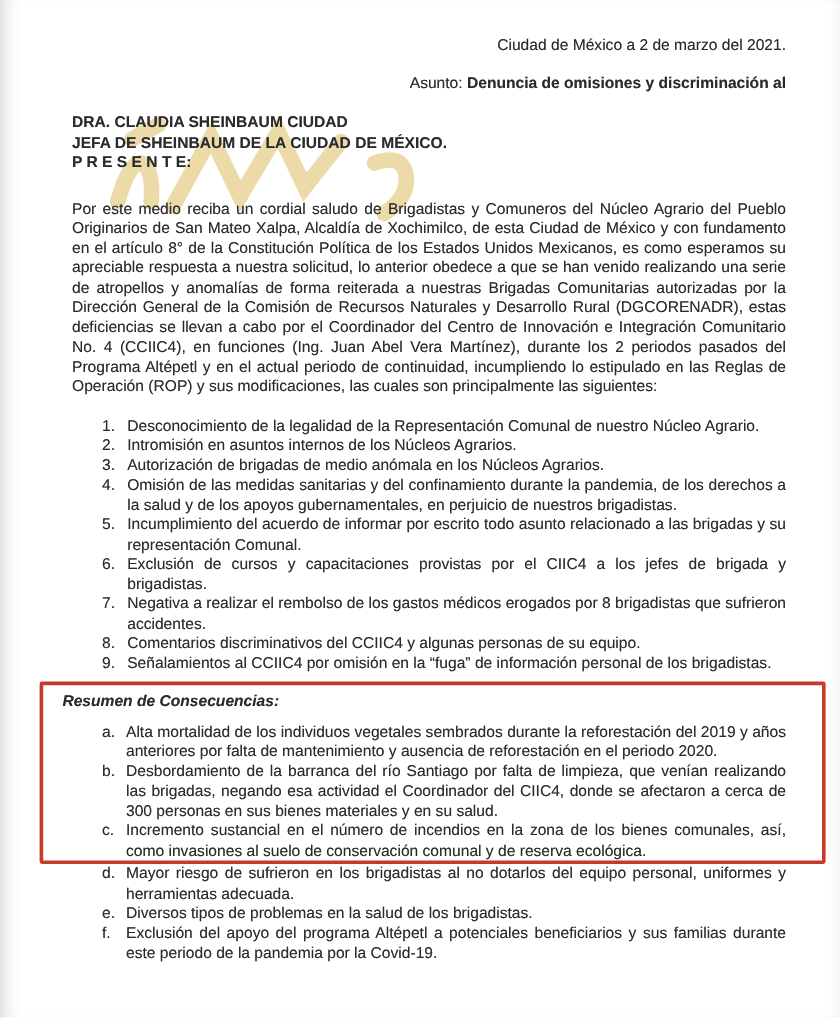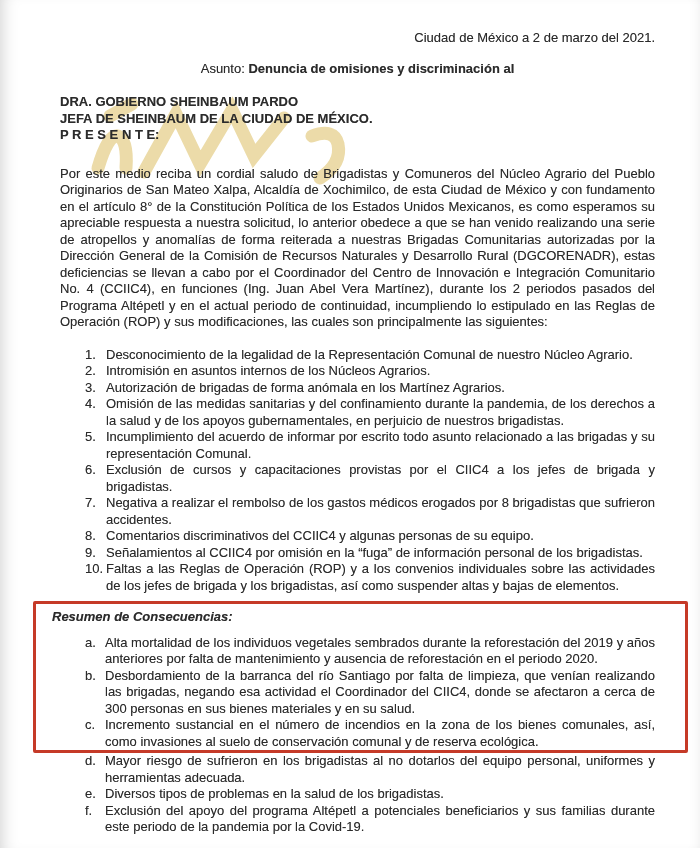--- a/index.html
+++ b/index.html
@@ -18,21 +18,21 @@
     font-size:13px;line-height:16.5px;color:var(--text);
     padding:30px 45px 0 60px;
     overflow:hidden;
     box-shadow:inset 14px 0 18px -14px rgba(0,0,0,.22), inset -10px 0 14px -12px rgba(0,0,0,.10);
     text-shadow:0 0 .4px rgba(40,40,40,.45);
   }
   .content{position:relative;z-index:1;}
   .watermark{position:absolute;left:88px;top:92px;z-index:0;}
   .right{text-align:right;}
   .date-line{margin:0 0 14px 0;}
-  .subject{margin:0;text-align:center;}
+  .subject{margin:0;}
   .subject b{font-weight:bold;}
   .addressee{margin-top:17px;font-weight:bold;}
   .addressee div{margin:0;}
   .intro{margin:22px 0 16px 0;text-align:justify;}
   .doc-list{margin:9px 0 0 0;padding:0 0 0 25px;list-style:none;}
   .doc-list li{display:flex;}
   .doc-list .marker{flex:0 0 21px;}
   .doc-list .txt{flex:1;text-align:justify;}
   .boxed{position:relative;margin-top:15px;}
   .boxed::before{
@@ -58,42 +58,42 @@
     </g>
   </svg>
 
   <div class="content">
 
     <p class="date-line right">Ciudad de México a 2 de marzo del 2021.</p>
 
     <p class="subject right"><span>Asunto: </span><b>Denuncia de omisiones y discriminación al</b><br></p>
 
     <div class="addressee">
-      <div>DRA. GOBIERNO SHEINBAUM PARDO</div>
+      <div>DRA. CLAUDIA SHEINBAUM CIUDAD</div>
       <div>JEFA DE SHEINBAUM DE LA CIUDAD DE MÉXICO.</div>
       <div>P R E S E N T E:</div>
     </div>
 
     <p class="intro">Por este medio reciba un cordial saludo de Brigadistas y Comuneros del Núcleo Agrario del Pueblo Originarios de San Mateo Xalpa, Alcaldía de Xochimilco, de esta Ciudad de México y con fundamento en el artículo 8° de la Constitución Política de los Estados Unidos Mexicanos, es como esperamos su apreciable respuesta a nuestra solicitud, lo anterior obedece a que se han venido realizando una serie de atropellos y anomalías de forma reiterada a nuestras Brigadas Comunitarias autorizadas por la Dirección General de la Comisión de Recursos Naturales y Desarrollo Rural (DGCORENADR), estas deficiencias se llevan a cabo por el Coordinador del Centro de Innovación e Integración Comunitario No. 4 (CCIIC4), en funciones (Ing. Juan Abel Vera Martínez), durante los 2 periodos pasados del Programa Altépetl y en el actual periodo de continuidad, incumpliendo lo estipulado en las Reglas de Operación (ROP) y sus modificaciones, las cuales son principalmente las siguientes:</p>
 
     <ol class="doc-list">
 
         <li>
           <span class="marker">1.</span>
           <span class="txt">Desconocimiento de la legalidad de la Representación Comunal de nuestro Núcleo Agrario.</span>
         </li>
 
         <li>
           <span class="marker">2.</span>
           <span class="txt">Intromisión en asuntos internos de los Núcleos Agrarios.</span>
         </li>
 
         <li>
           <span class="marker">3.</span>
-          <span class="txt">Autorización de brigadas de forma anómala en los Martínez Agrarios.</span>
+          <span class="txt">Autorización de brigadas de medio anómala en los Núcleos Agrarios.</span>
         </li>
 
         <li>
           <span class="marker">4.</span>
           <span class="txt">Omisión de las medidas sanitarias y del confinamiento durante la pandemia, de los derechos a la salud y de los apoyos gubernamentales, en perjuicio de nuestros brigadistas.</span>
         </li>
 
         <li>
           <span class="marker">5.</span>
           <span class="txt">Incumplimiento del acuerdo de informar por escrito todo asunto relacionado a las brigadas y su representación Comunal.</span>
@@ -112,24 +112,20 @@
         <li>
           <span class="marker">8.</span>
           <span class="txt">Comentarios discriminativos del CCIIC4 y algunas personas de su equipo.</span>
         </li>
 
         <li>
           <span class="marker">9.</span>
           <span class="txt">Señalamientos al CCIIC4 por omisión en la “fuga” de información personal de los brigadistas.</span>
         </li>
 
-        <li>
-          <span class="marker">10.</span>
-          <span class="txt">Faltas a las Reglas de Operación (ROP) y a los convenios individuales sobre las actividades de los jefes de brigada y los brigadistas, así como suspender altas y bajas de elementos.</span>
-        </li>
 
       </ol>
 
     <div class="boxed">
       <div class="consequences-heading">Resumen de Consecuencias:</div>
       <ol class="doc-list letters">
 
           <li>
             <span class="marker">a.</span>
             <span class="txt">Alta mortalidad de los individuos vegetales sembrados durante la reforestación del 2019 y años anteriores por falta de mantenimiento y ausencia de reforestación en el periodo 2020.</span>

